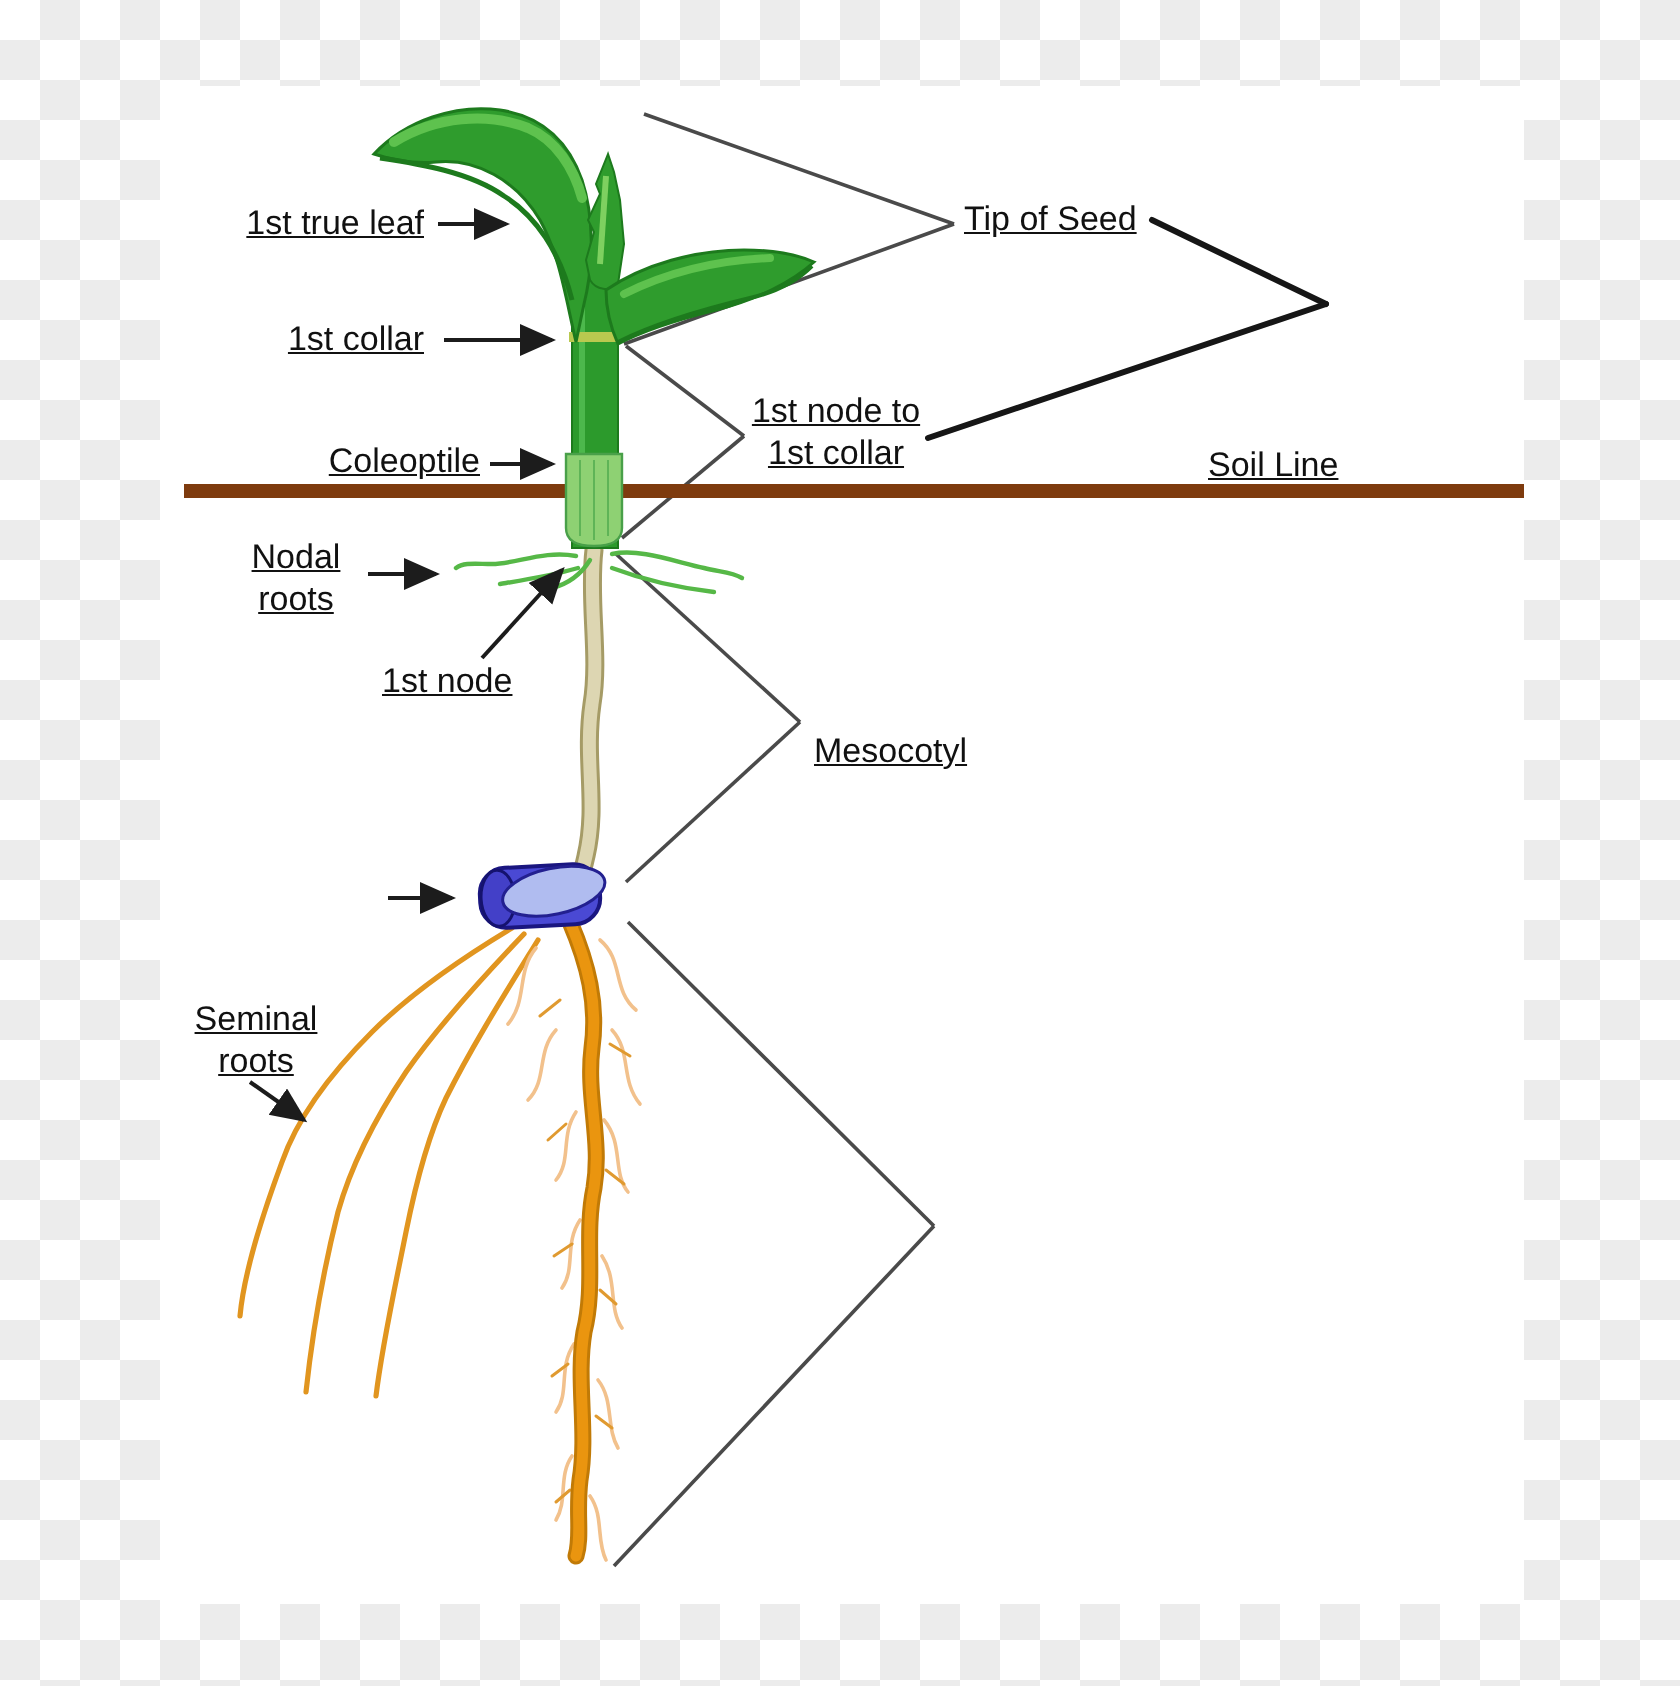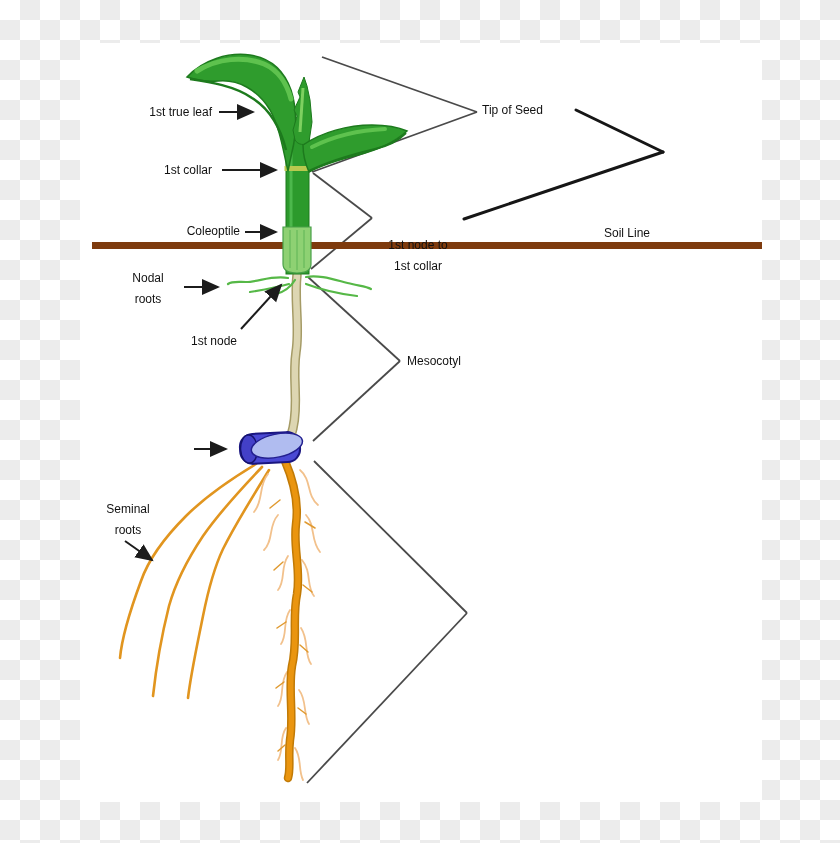--- a/index.html
+++ b/index.html
@@ -5,22 +5,22 @@
   html,body{margin:0;padding:0;background:#ffffff;}
   .stage{
     position:relative;width:840px;height:843px;overflow:hidden;
     background:repeating-conic-gradient(#ececec 0% 25%, #ffffff 0% 50%) 0 0 / 40px 40px;
   }
   .content{
     position:absolute;left:80px;top:43px;width:682px;height:759px;background:#ffffff;
   }
   svg.layer{position:absolute;left:0;top:0;width:840px;height:843px;}
   .lbl{
-    position:absolute;font-family:"Liberation Sans",sans-serif;font-size:12px;
-    color:#111111;line-height:20px;white-space:nowrap;
+    position:absolute;font-family:"Liberation Sans",sans-serif;font-size:17px;
+    color:#111111;line-height:20px;white-space:nowrap;text-decoration:underline;
   }
   .ra{text-align:right;}
   .ctr{text-align:center;white-space:normal;}
   .ctr span{display:block;line-height:21px;}
 </style>
 </head>
 <body>
 
 <div class="stage">
   <div class="content"></div>
@@ -149,22 +149,22 @@
 
 
   <div class="lbl ctr" style="left:86px;top:499px;width:84px;">
     <span>Seminal</span>
     <span>roots</span>
   </div>
 
   <div class="lbl" style="left:482px;top:100px;">Tip of Seed</div>
 
 
-  <div class="lbl ctr" style="left:366px;top:195px;width:104px;margin-top:40px;">
+  <div class="lbl ctr" style="left:366px;top:195px;width:104px;">
     <span>1st node to</span>
     <span>1st collar</span>
   </div>
 
   <div class="lbl" style="left:604px;top:223px;">Soil Line</div>
 
-  <div class="lbl" style="left:407px;top:351px;text-align:center;">Mesocotyl</div>
+  <div class="lbl" style="left:407px;top:366px;text-align:center;">Mesocotyl</div>
 
 </div>
 
 </body></html>

